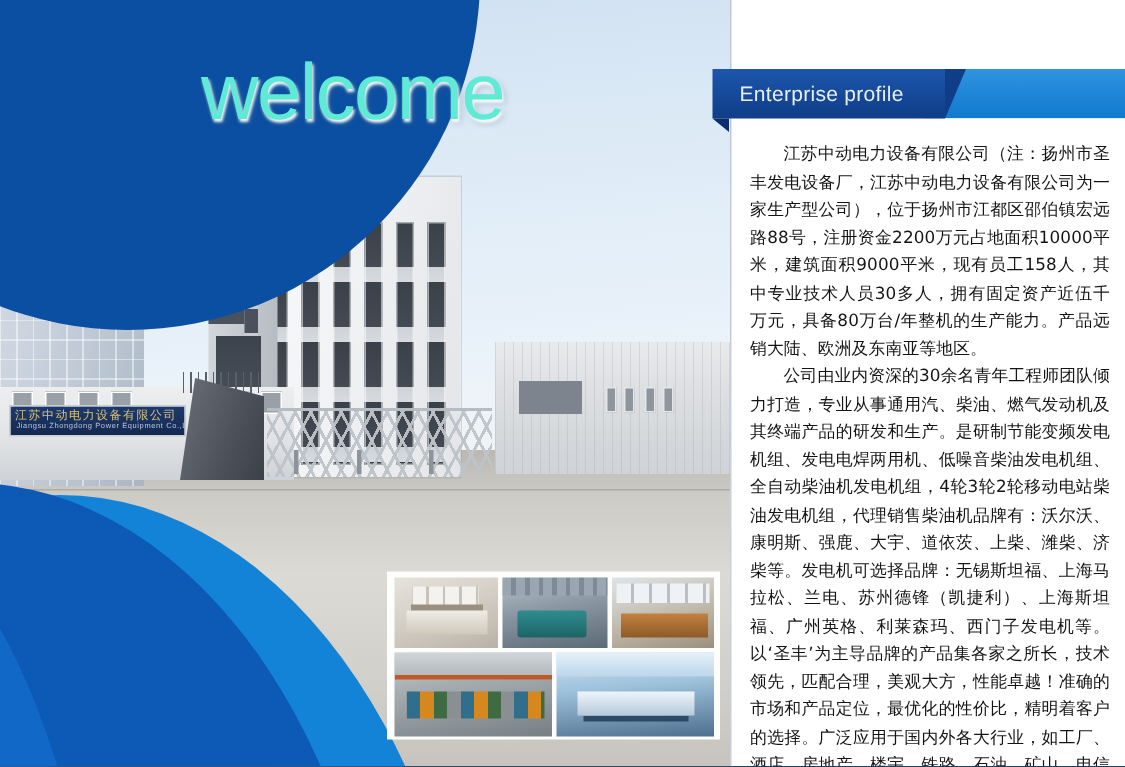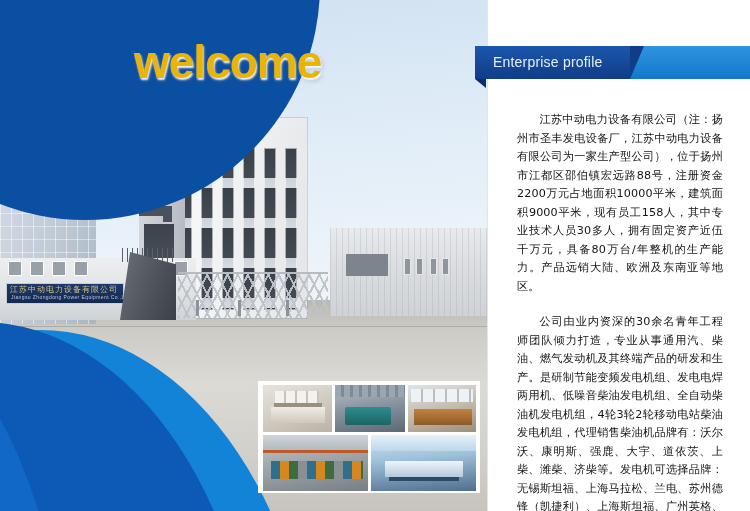--- a/index.html
+++ b/index.html
@@ -50,21 +50,21 @@
   .warehouse:before{content:"";position:absolute;inset:0;
        background:repeating-linear-gradient(90deg,rgba(160,166,174,.28) 0 1px,transparent 1px 6px);}
   .wh-door{position:absolute;left:16px;top:26px;width:42px;height:22px;background:#7e848d;}
   .wh-win{position:absolute;top:30px;width:7px;height:17px;background:#8f959d;box-shadow:inset 0 0 0 1px #e4e6e9;}
   .wh-dark{position:absolute;left:144px;top:224px;width:30px;height:94px;background:linear-gradient(180deg,#3c434c,#575e68);}
 
   
   .frontbld{position:absolute;left:0px;top:258px;width:196px;height:62px;
        background:linear-gradient(180deg,#eceef0 0%,#e1e3e6 55%,#cfd2d6 100%);}
   .fb-win{position:absolute;top:3px;width:14px;height:15px;background:#9aa0a8;box-shadow:inset 0 0 0 1px #fff;}
-  .signboard{position:absolute;left:6px;top:25px;width:116px;height:19px;
+  .signboard{position:absolute;left:6px;top:12px;width:116px;height:19px;
        background:linear-gradient(180deg,#1d3a6e,#14294f);border:1px solid #c9cdd2;overflow:hidden;}
   .sign-cn{position:absolute;left:3px;top:1px;font-size:8px;line-height:9px;color:#d8c07a;letter-spacing:1px;white-space:nowrap;font-family:"DejaVu Sans",sans-serif;}
   .sign-en{position:absolute;left:4px;top:10px;font-size:5px;line-height:7px;color:#b9c6dd;letter-spacing:.4px;white-space:nowrap;}
 
   
   .ramp{position:absolute;left:120px;top:252px;width:56px;height:68px;
        background:linear-gradient(110deg,#6b7078 0%,#4d525a 60%,#3c4149 100%);
        clip-path:polygon(18% 0,100% 18%,100% 100%,0 100%);}
   .railing{position:absolute;left:122px;top:248px;width:52px;height:14px;
        background:repeating-linear-gradient(90deg,#5a606a 0 1px,transparent 1px 5px);}
@@ -84,22 +84,22 @@
       border-radius:50%;background:#0c3d8c;}
   
   .swoosh-bot{position:absolute;left:-240px;top:330px;width:560px;height:420px;
       border-radius:50% 50% 0 0 / 100% 100% 0 0;background:#1383d8;}
   .swoosh-bot2{position:absolute;left:-300px;top:322px;width:560px;height:420px;
       border-radius:50% 50% 0 0 / 100% 100% 0 0;background:#0c59b6;}
   .swoosh-bot3{position:absolute;left:-330px;top:318px;width:400px;height:420px;
       border-radius:50% 50% 0 0 / 100% 100% 0 0;background:#1168c6;}
 
   
-  .welcome{position:absolute;left:134px;top:36px;font-size:46px;line-height:52px;
-      font-weight:bold;color:#eab308;letter-spacing:-1px;
+  .welcome{position:absolute;left:134px;top:36px;font-size:53px;line-height:52px;
+      font-weight:normal;color:#5eead4;letter-spacing:-1px;
       text-shadow:1px 2px 2px rgba(255,255,255,.95),2px 3px 4px rgba(90,110,140,.35);}
 
   
   .collage{position:absolute;left:258px;top:381px;width:222px;height:112px;
       background:#fdfdfc;padding:4px 4px 4px 5px;box-sizing:border-box;}
   .thumb-row{display:flex;gap:3px;}
   .thumb{position:relative;overflow:hidden;border:0;}
   .t1{width:70px;height:47px;background:linear-gradient(160deg,#e6e3dd 0%,#d4cfc6 45%,#b9b2a6 100%);}
   .t2{width:70px;height:47px;background:linear-gradient(170deg,#b9c3cc 0%,#8e9aa5 40%,#5c6a76 100%);}
   .t3{width:69px;height:47px;background:linear-gradient(165deg,#dfe4e8 0%,#c3bdb0 50%,#9c8f7c 100%);}
@@ -146,21 +146,21 @@
       font-family:"Liberation Sans",sans-serif;letter-spacing:.2px;}
   .hdr-cn{position:absolute;left:172px;top:4px;font-size:19px;line-height:25px;color:#ffffff;
       font-weight:bold;letter-spacing:2px;font-family:"DejaVu Sans",sans-serif;}
   .hdr-tail{position:absolute;left:0;top:33px;width:0;height:0;
       border-style:solid;border-width:9px 0 0 11px;border-color:#0a2f6b transparent transparent transparent;}
 
   .body-text{position:absolute;left:12px;top:94px;width:240px;
       font-family:"DejaVu Sans","Liberation Sans",sans-serif;
       font-size:11.2px;line-height:18.5px;color:#141414;text-align:justify;
       letter-spacing:.1px;}
-  .body-text p{margin:17px;text-indent:2em;}
+  .body-text p{margin:0;text-indent:2em;}
 
   
   .edge-l{position:absolute;left:487px;top:0;width:2px;height:511px;
       background:linear-gradient(90deg,rgba(0,0,0,.16),rgba(0,0,0,0));}
 </style>
 </head>
 <body>
 
 <div id="stage">
 

